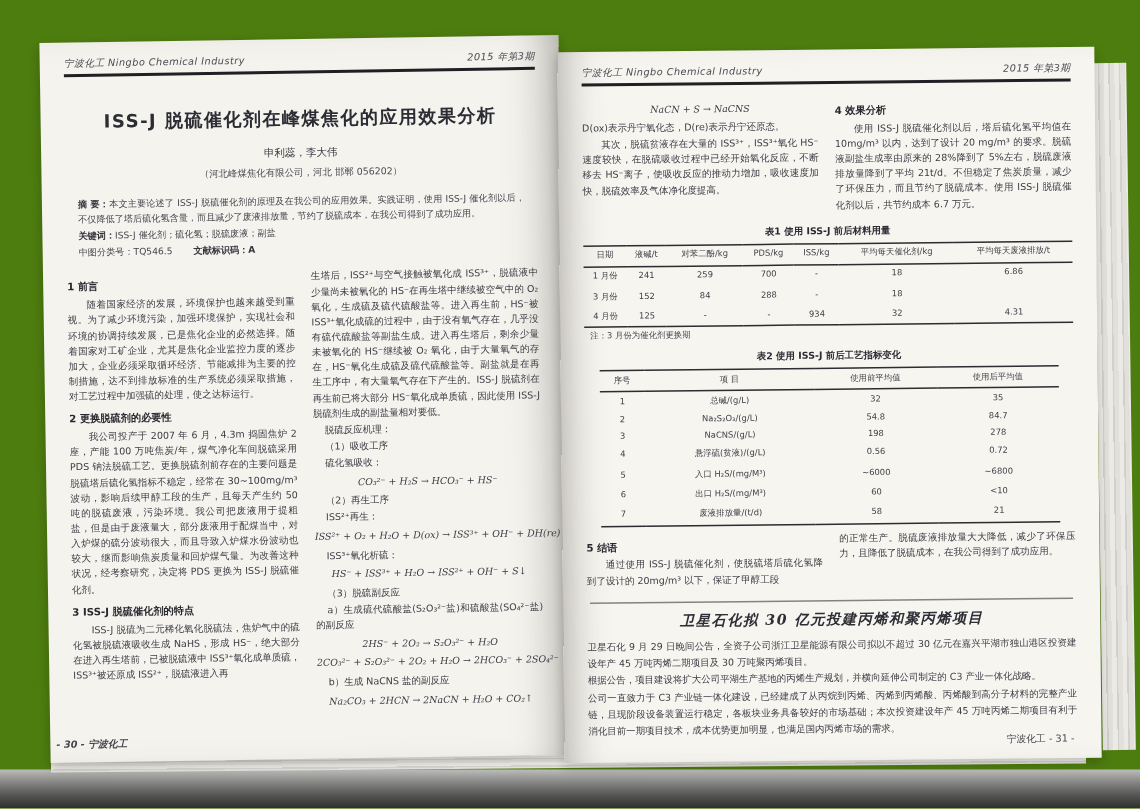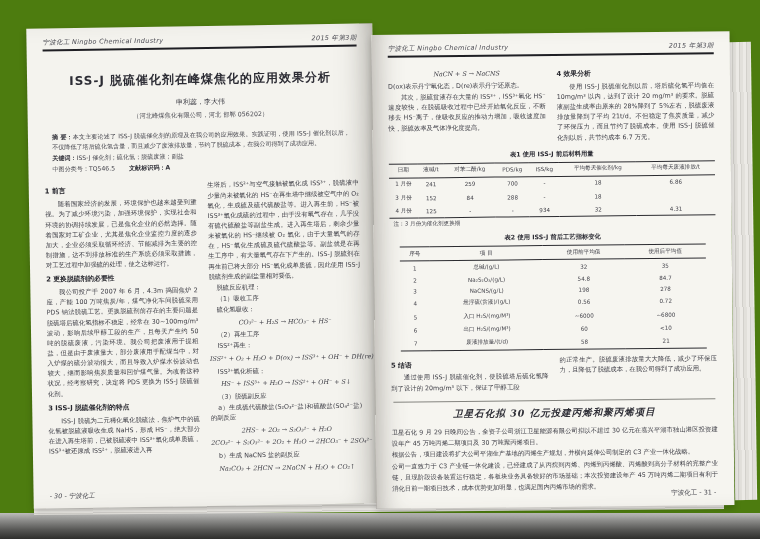--- a/index.html
+++ b/index.html
@@ -32,21 +32,21 @@
   .clcrow span{margin-right:14px;}
   
   .cols{display:flex;gap:11px;margin-top:9px;font-size:6.35px;line-height:1.6;text-align:justify;}
   .col{flex:1;min-width:0;}
   .sec-h{font-weight:bold;font-size:6.8px;margin:4px 0 2px;color:#28282f;text-align:left;}
   .para{margin:0 0 1px;text-indent:2em;}
   .lead{margin:0 0 1px;}
   .sub{margin:1px 0;text-indent:1.2em;}
   .formula{font-family:"DejaVu Serif",serif;font-style:italic;text-align:center;margin:2.5px 0;
         font-size:6.3px;color:#3a3a42;white-space:nowrap;}
-  .footer-l{position:absolute;bottom:7px;left:16px;font-size:6.5px;font-style:italic;color:#45454d;}
+  .footer-l{position:absolute;bottom:7px;left:4px;font-size:6.5px;font-style:italic;color:#45454d;font-weight:bold;}
   .footer-r{position:absolute;bottom:8px;right:18px;font-size:6.5px;color:#45454d;}
   
   .tbl-title{text-align:center;font-weight:bold;font-size:6.3px;margin:6px 0 3px;color:#2c2c34;}
   table{width:100%;border-collapse:collapse;font-size:5.6px;color:#3e3e46;}
   thead th{border-top:1.4px solid #2c2c31;border-bottom:.7px solid #2c2c31;
         font-weight:normal;padding:2.5px 1px;text-align:center;}
   tbody td{padding:2.6px 1px;text-align:center;}
   tbody tr:last-child td{border-bottom:1.4px solid #2c2c31;}
   .t2{width:94%;margin:0 auto;}
   .t2 tbody td:nth-child(2){text-align:center;}

